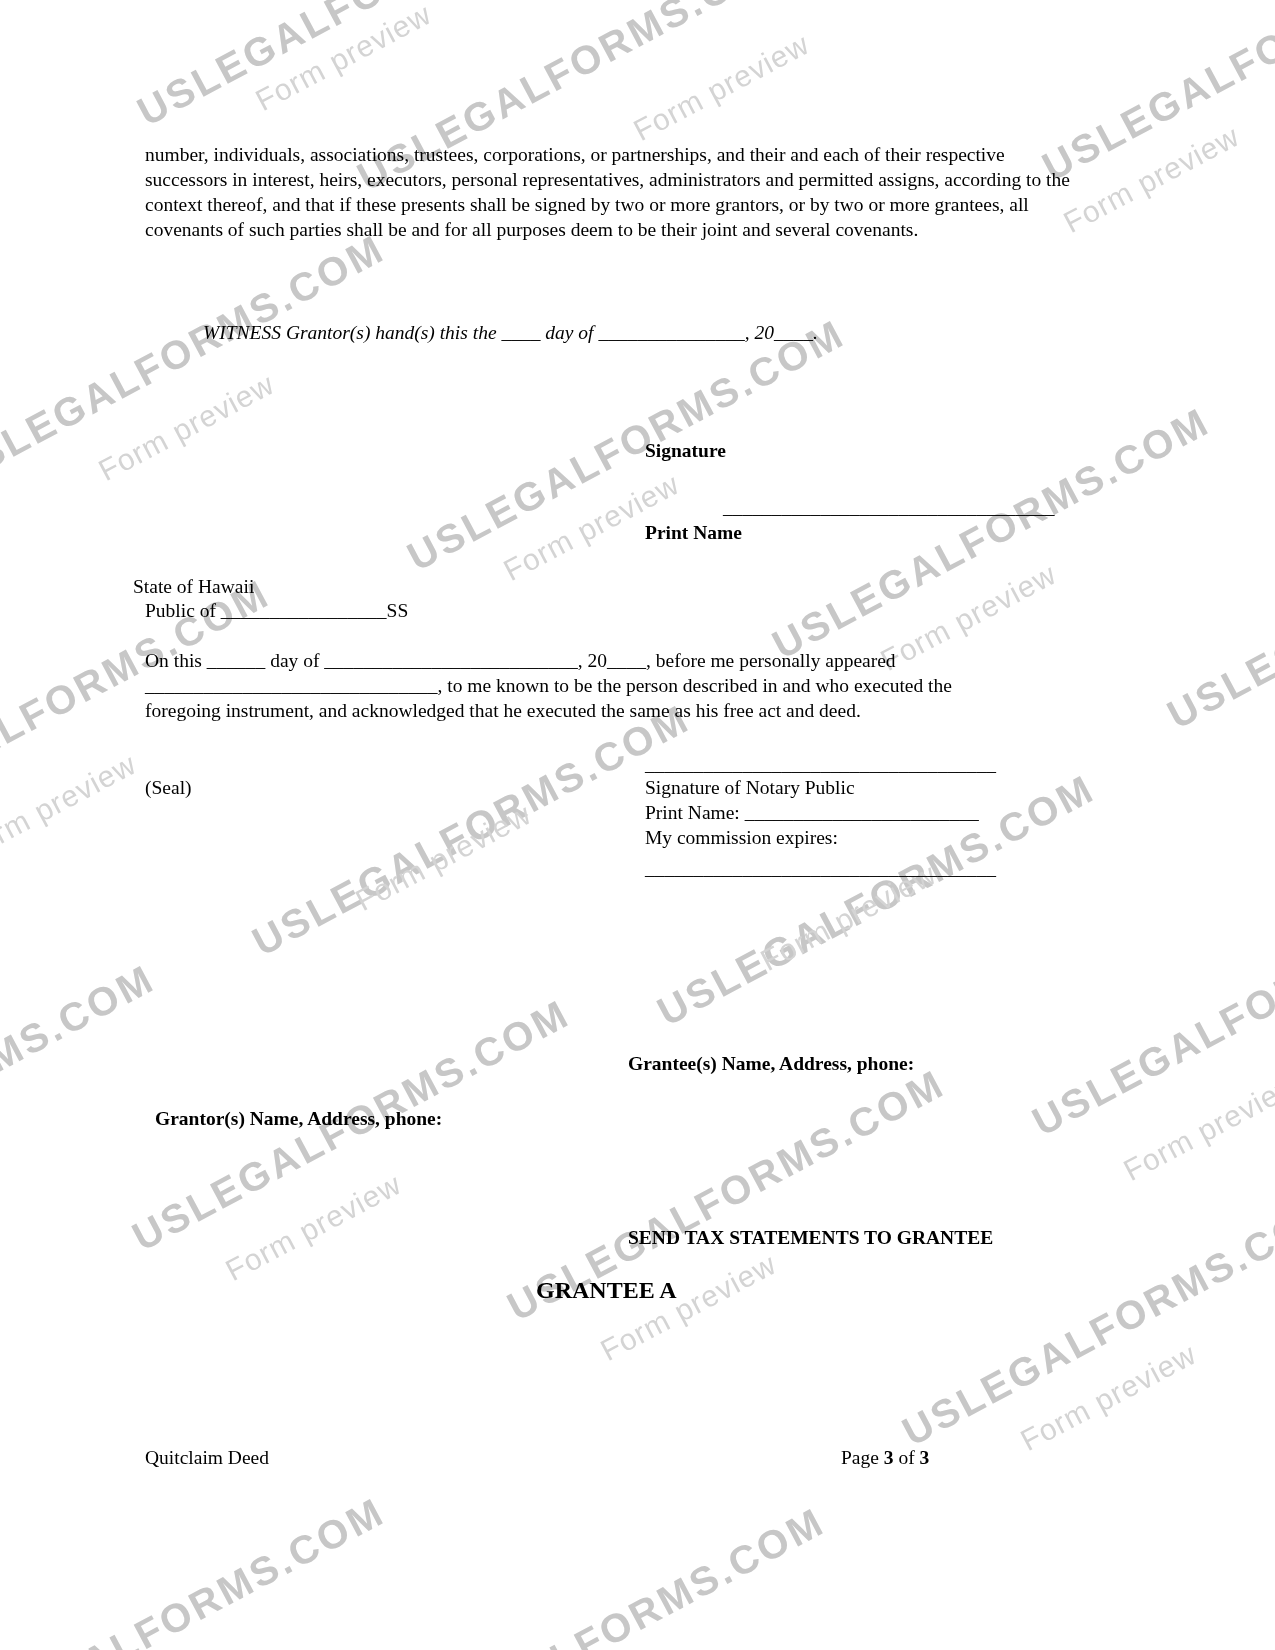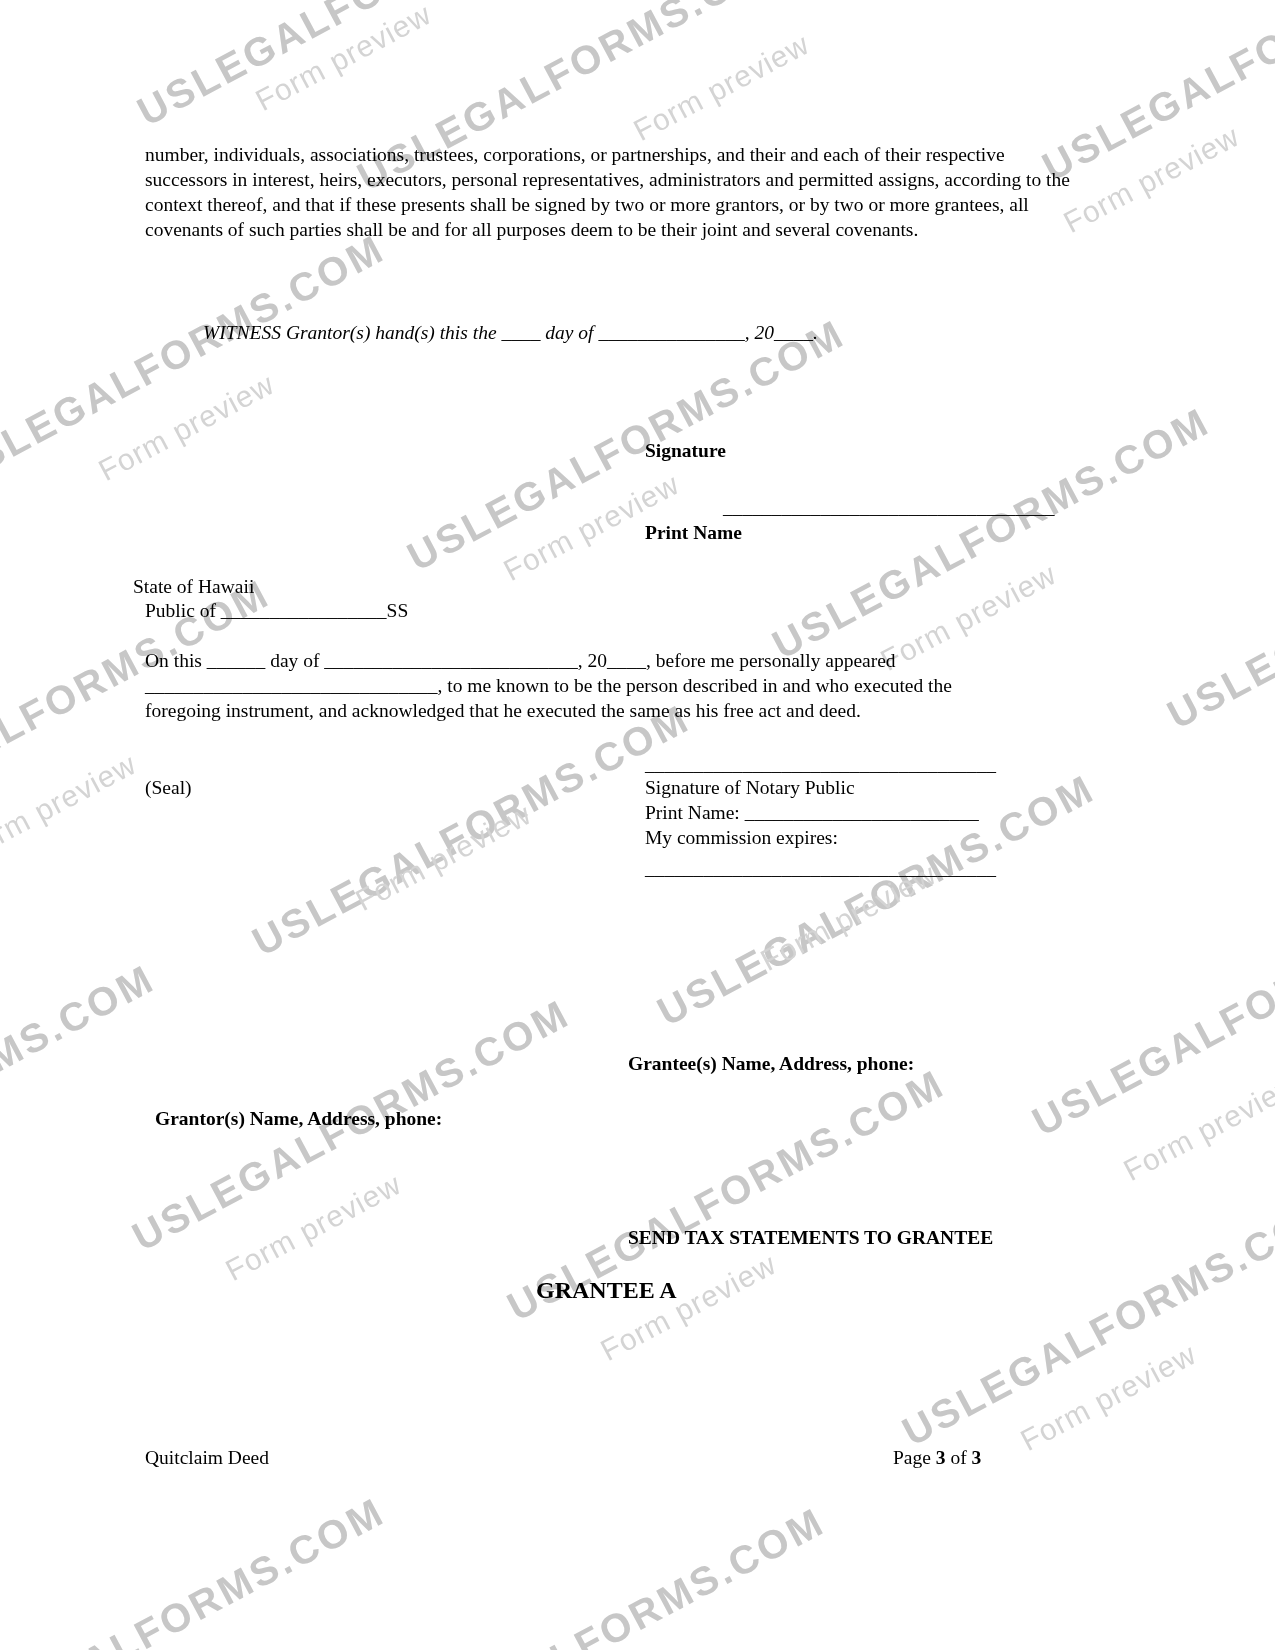--- a/index.html
+++ b/index.html
@@ -90,21 +90,21 @@
 
     <div class="abs b" style="left:155px; top:1106px;">Grantor(s) Name, Address, phone:</div>
     <div class="abs b" style="left:628px; top:1051px;">Grantee(s) Name, Address, phone:</div>
 
     <div class="abs b" style="left:628px; top:1225px;">SEND TAX STATEMENTS TO GRANTEE</div>
 
     <div class="abs b" style="left:536px; top:1278px; font-size:24px;">GRANTEE A</div>
 
     <div class="abs" style="left:145px; top:1445px;">Quitclaim Deed</div>
 
-    <div class="abs" style="left:893px; top:1445px;">
+    <div class="abs" style="left:841px; top:1445px;">
       <span>Page</span>
       <span class="b">3</span>
       <span>of</span>
       <span class="b">3</span>
     </div>
 
   </div>
 </div>
 
 </body></html>

